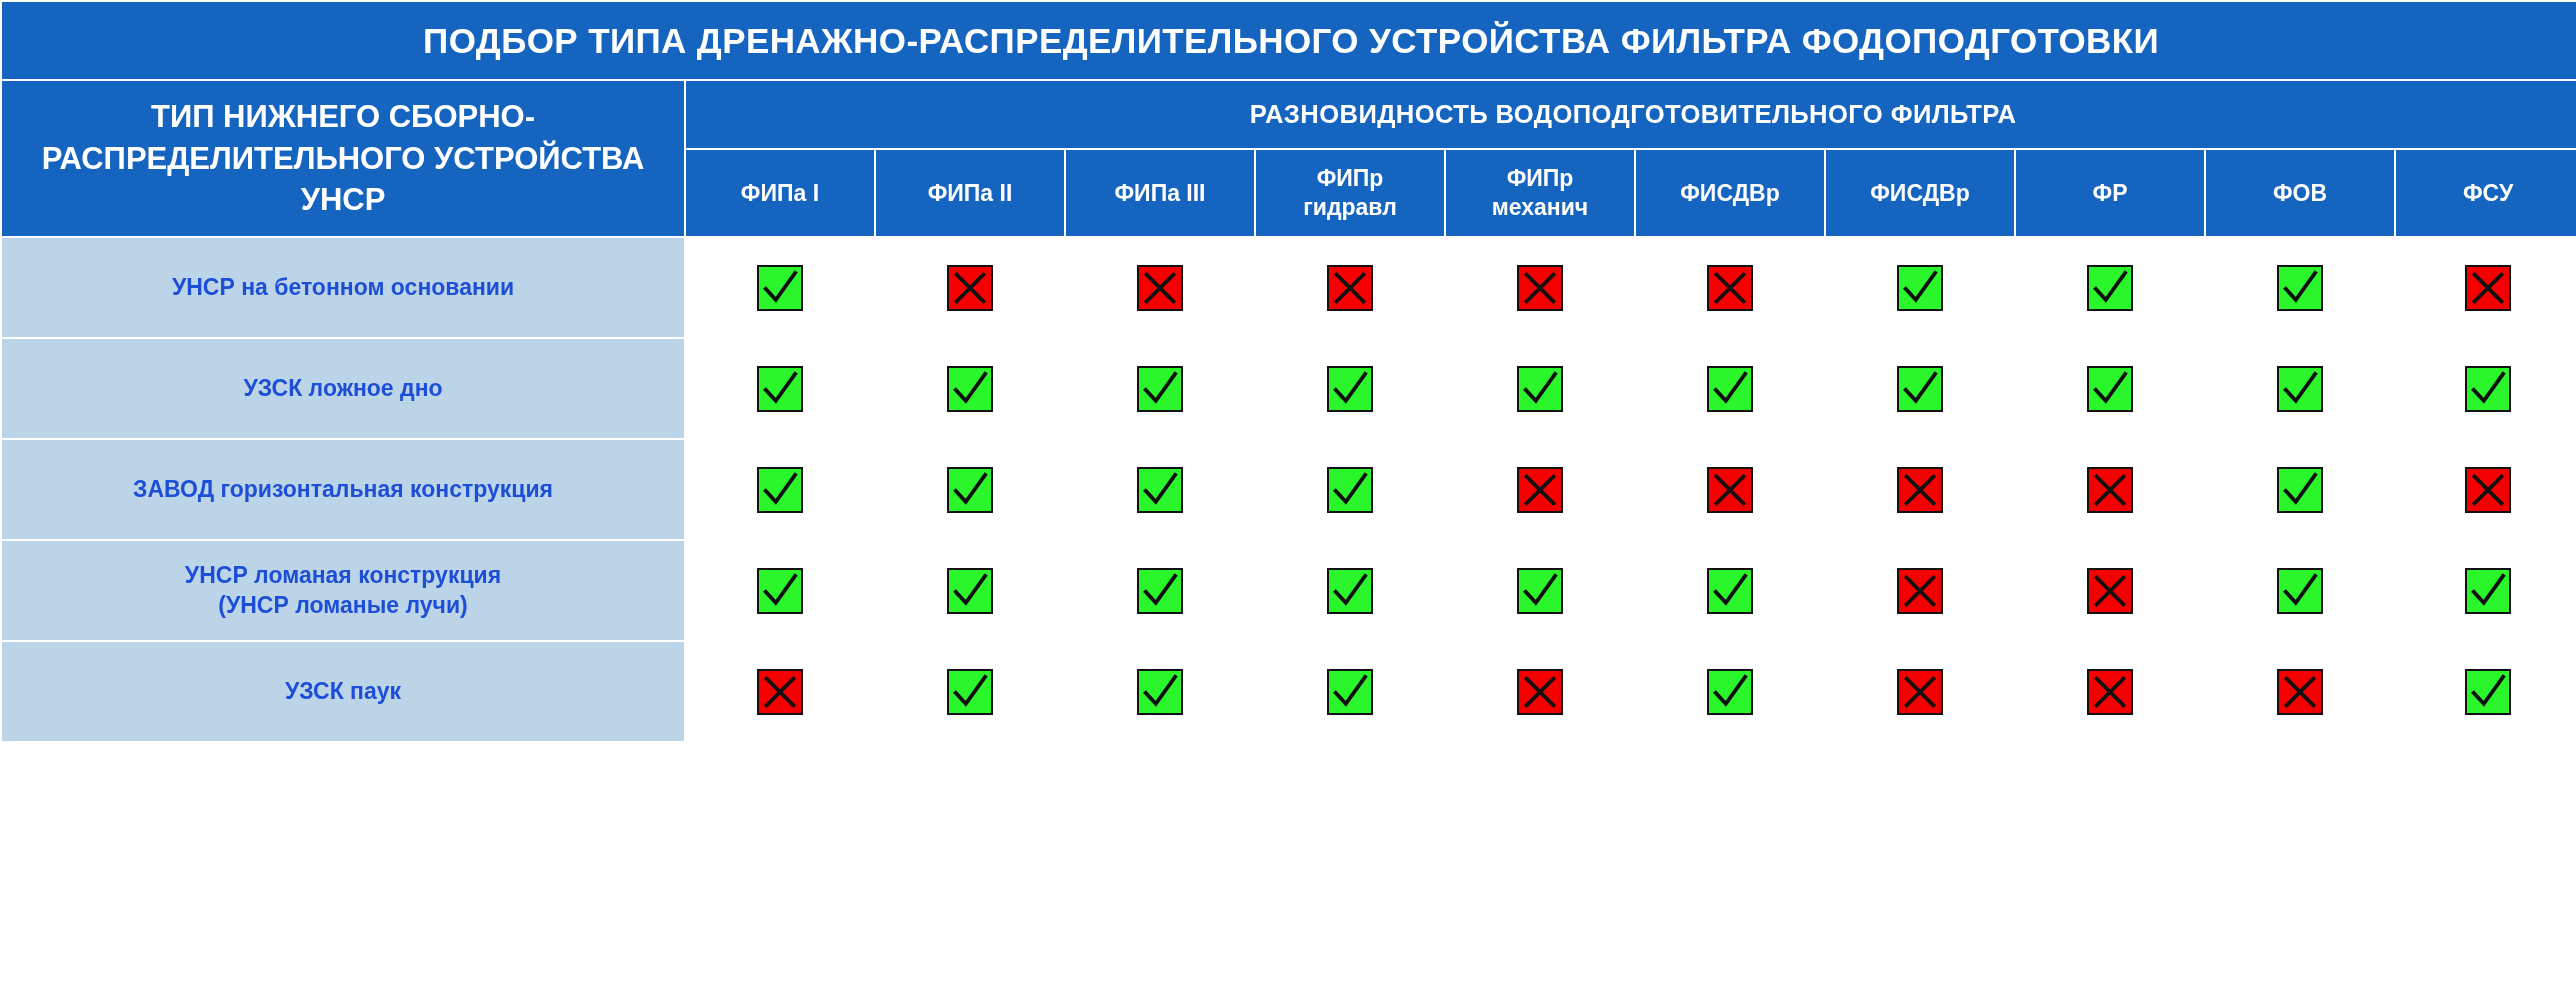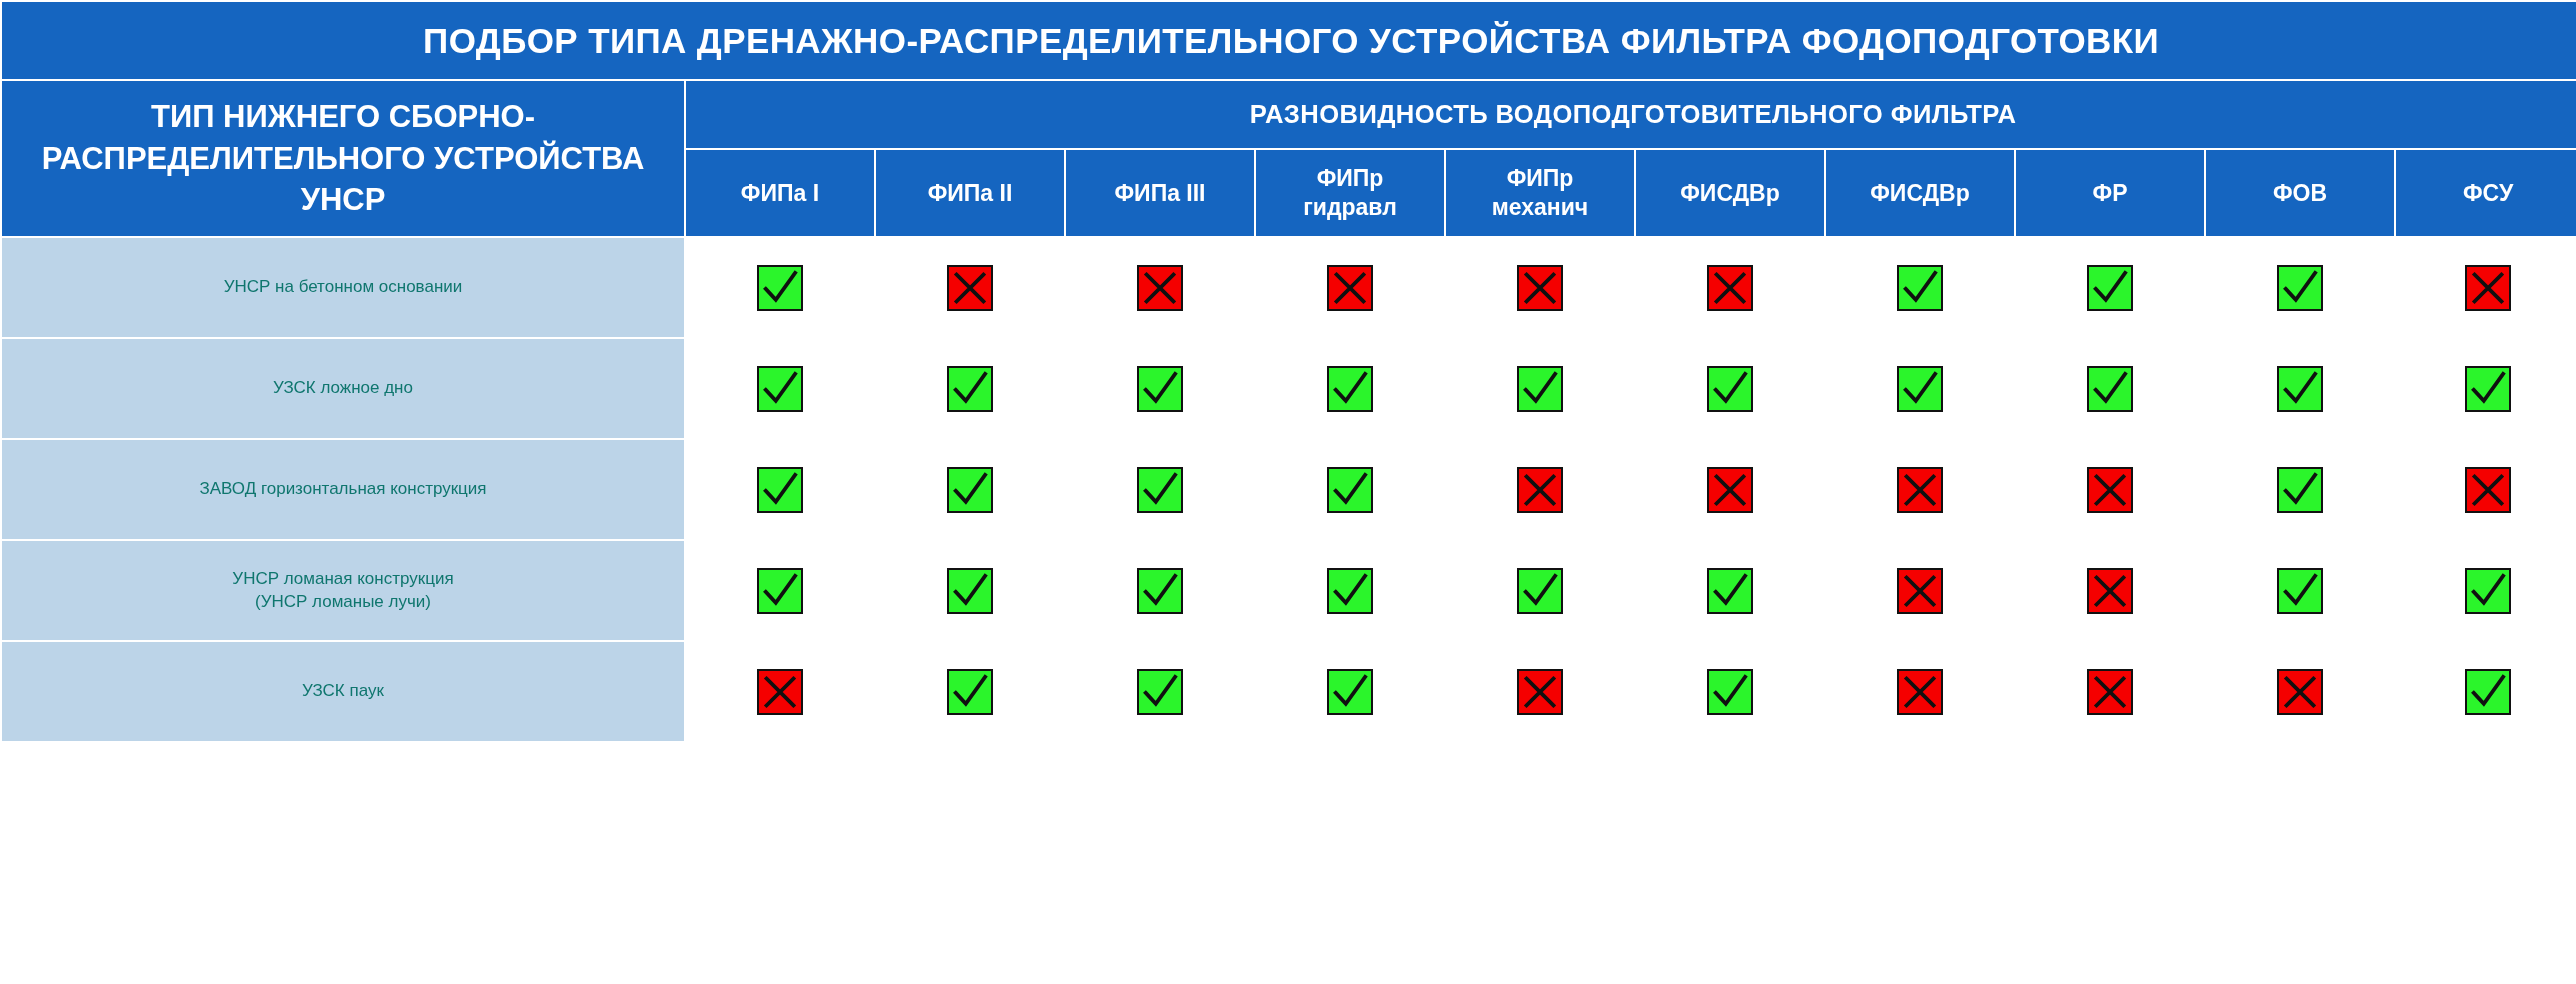--- a/index.html
+++ b/index.html
@@ -118,23 +118,23 @@
     font-weight: bold;
     font-size: 23px;
     line-height: 1.25;
     height: 86px;
     padding: 3.2px 1.6px;
   }
   .hdr-col.last { border-right: 2.4px solid #0b3c6e; }
 
   .row-label {
     background: #bcd4e8;
-    color: #0f766e;
-    font-weight: normal;
-    font-size: 17px;
+    color: #1d4ed8;
+    font-weight: bold;
+    font-size: 23px;
     line-height: 1.3;
     padding: 6.4px 11.2px;
     border-left: 2.4px solid #0b3c6e;
   }
   .cell {
     background: #ffffff;
     height: 99px;
   }
   .cell.last { border-right: 2.4px solid #0b3c6e; }
 

